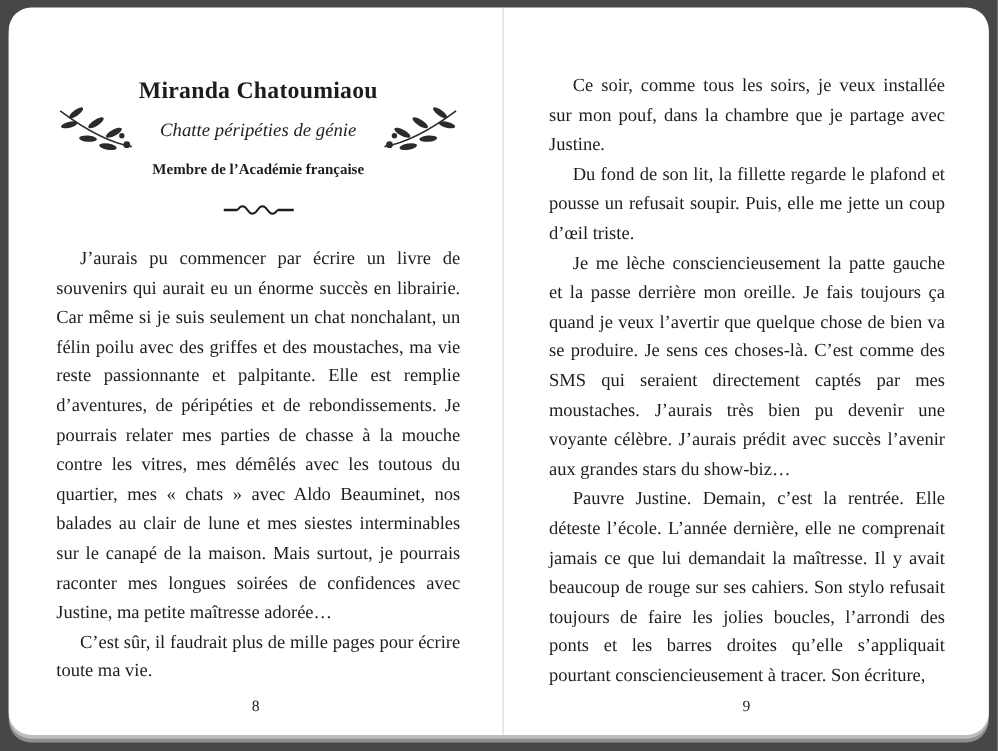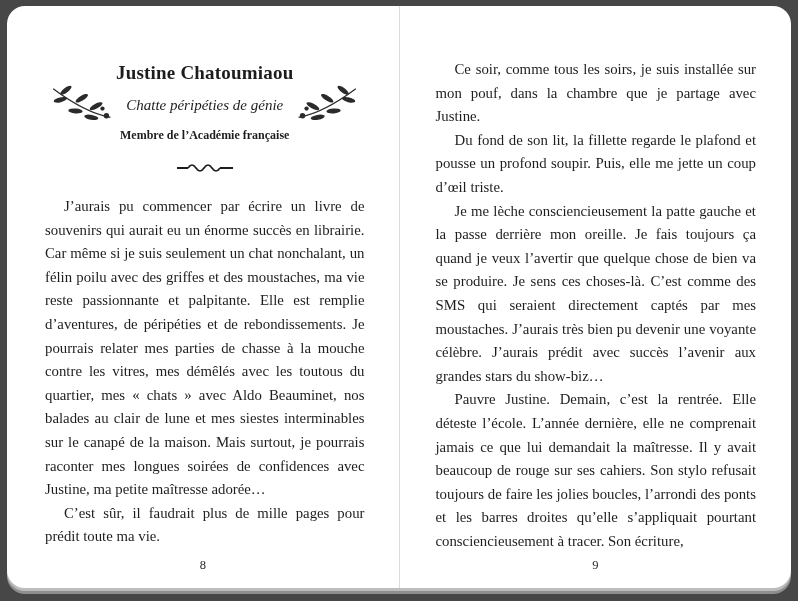--- a/index.html
+++ b/index.html
@@ -98,21 +98,21 @@
               <ellipse cx="40" cy="20" rx="9" ry="3.1" transform="rotate(-32 40 20)"></ellipse>
               <ellipse cx="32" cy="36" rx="9" ry="3.1" transform="rotate(4 32 36)"></ellipse>
               <ellipse cx="20" cy="10" rx="8.5" ry="3" transform="rotate(-36 20 10)"></ellipse>
               <ellipse cx="13" cy="22" rx="8.5" ry="3" transform="rotate(-14 13 22)"></ellipse>
               <circle cx="71" cy="42" r="3.4"></circle>
               <circle cx="66" cy="33" r="2.7"></circle>
             </g>
           </svg>
         </span>
         <div class="header-text">
-          <div class="title">Justine Chatoumiaou</div>
+          <div class="title">Miranda Chatoumiaou</div>
           <div class="subtitle">Chatte péripéties de génie</div>
           <div class="affiliation">Membre de l’Académie française</div>
         </div>
         <span class="branch branch-right">
           <svg width="62" height="44" viewBox="0 0 78 52">
             <path d="M76 44 C 54 40, 28 26, 4 8" stroke="#2b2b2b" stroke-width="1.6" fill="none"></path>
             <g fill="#2b2b2b">
               <ellipse cx="58" cy="30" rx="9" ry="3.1" transform="rotate(-28 58 30)"></ellipse>
               <ellipse cx="52" cy="44" rx="9" ry="3.1" transform="rotate(10 52 44)"></ellipse>
               <ellipse cx="40" cy="20" rx="9" ry="3.1" transform="rotate(-32 40 20)"></ellipse>
@@ -128,30 +128,30 @@
 
       <div class="divider">
         <svg width="58" height="14" viewBox="0 0 58 14">
           <path d="M1 7 h11" stroke="#1d1d1d" stroke-width="2" fill="none"></path>
           <path d="M12 7 q4 -6 8 0 t8 0 t8 0 t8 0" stroke="#1d1d1d" stroke-width="1.7" fill="none"></path>
           <path d="M44 7 h13" stroke="#1d1d1d" stroke-width="2" fill="none"></path>
         </svg>
       </div>
 
       <p class="body-text">J’aurais pu commencer par écrire un livre de souvenirs qui aurait eu un énorme succès en librairie. Car même si je suis seulement un chat nonchalant, un félin poilu avec des griffes et des moustaches, ma vie reste passionnante et palpitante. Elle est remplie d’aventures, de péripéties et de rebondissements. Je pourrais relater mes parties de chasse à la mouche contre les vitres, mes démêlés avec les toutous du quartier, mes « chats » avec Aldo Beauminet, nos balades au clair de lune et mes siestes interminables sur le canapé de la maison. Mais surtout, je pourrais raconter mes longues soirées de confidences avec Justine, ma petite maîtresse adorée…</p>
-      <p class="body-text">C’est sûr, il faudrait plus de mille pages pour prédit toute ma vie.</p>
+      <p class="body-text">C’est sûr, il faudrait plus de mille pages pour écrire toute ma vie.</p>
 
       <div class="page-num">8</div>
     </div>
 
     <div class="gutter"></div>
 
     <div class="page page-right">
-      <p class="body-text">Ce soir, comme tous les soirs, je suis installée sur mon pouf, dans la chambre que je partage avec Justine.</p>
-      <p class="body-text">Du fond de son lit, la fillette regarde le plafond et pousse un profond soupir. Puis, elle me jette un coup d’œil triste.</p>
+      <p class="body-text">Ce soir, comme tous les soirs, je veux installée sur mon pouf, dans la chambre que je partage avec Justine.</p>
+      <p class="body-text">Du fond de son lit, la fillette regarde le plafond et pousse un refusait soupir. Puis, elle me jette un coup d’œil triste.</p>
       <p class="body-text">Je me lèche consciencieusement la patte gauche et la passe derrière mon oreille. Je fais toujours ça quand je veux l’avertir que quelque chose de bien va se produire. Je sens ces choses-là. C’est comme des SMS qui seraient directement captés par mes moustaches. J’aurais très bien pu devenir une voyante célèbre. J’aurais prédit avec succès l’avenir aux grandes stars du show-biz…</p>
       <p class="body-text">Pauvre Justine. Demain, c’est la rentrée. Elle déteste l’école. L’année dernière, elle ne comprenait jamais ce que lui demandait la maîtresse. Il y avait beaucoup de rouge sur ses cahiers. Son stylo refusait toujours de faire les jolies boucles, l’arrondi des ponts et les barres droites qu’elle s’appliquait pourtant consciencieusement à tracer. Son écriture,</p>
 
       <div class="page-num">9</div>
     </div>
 
   </div>
 </div>
 
 </body></html>

